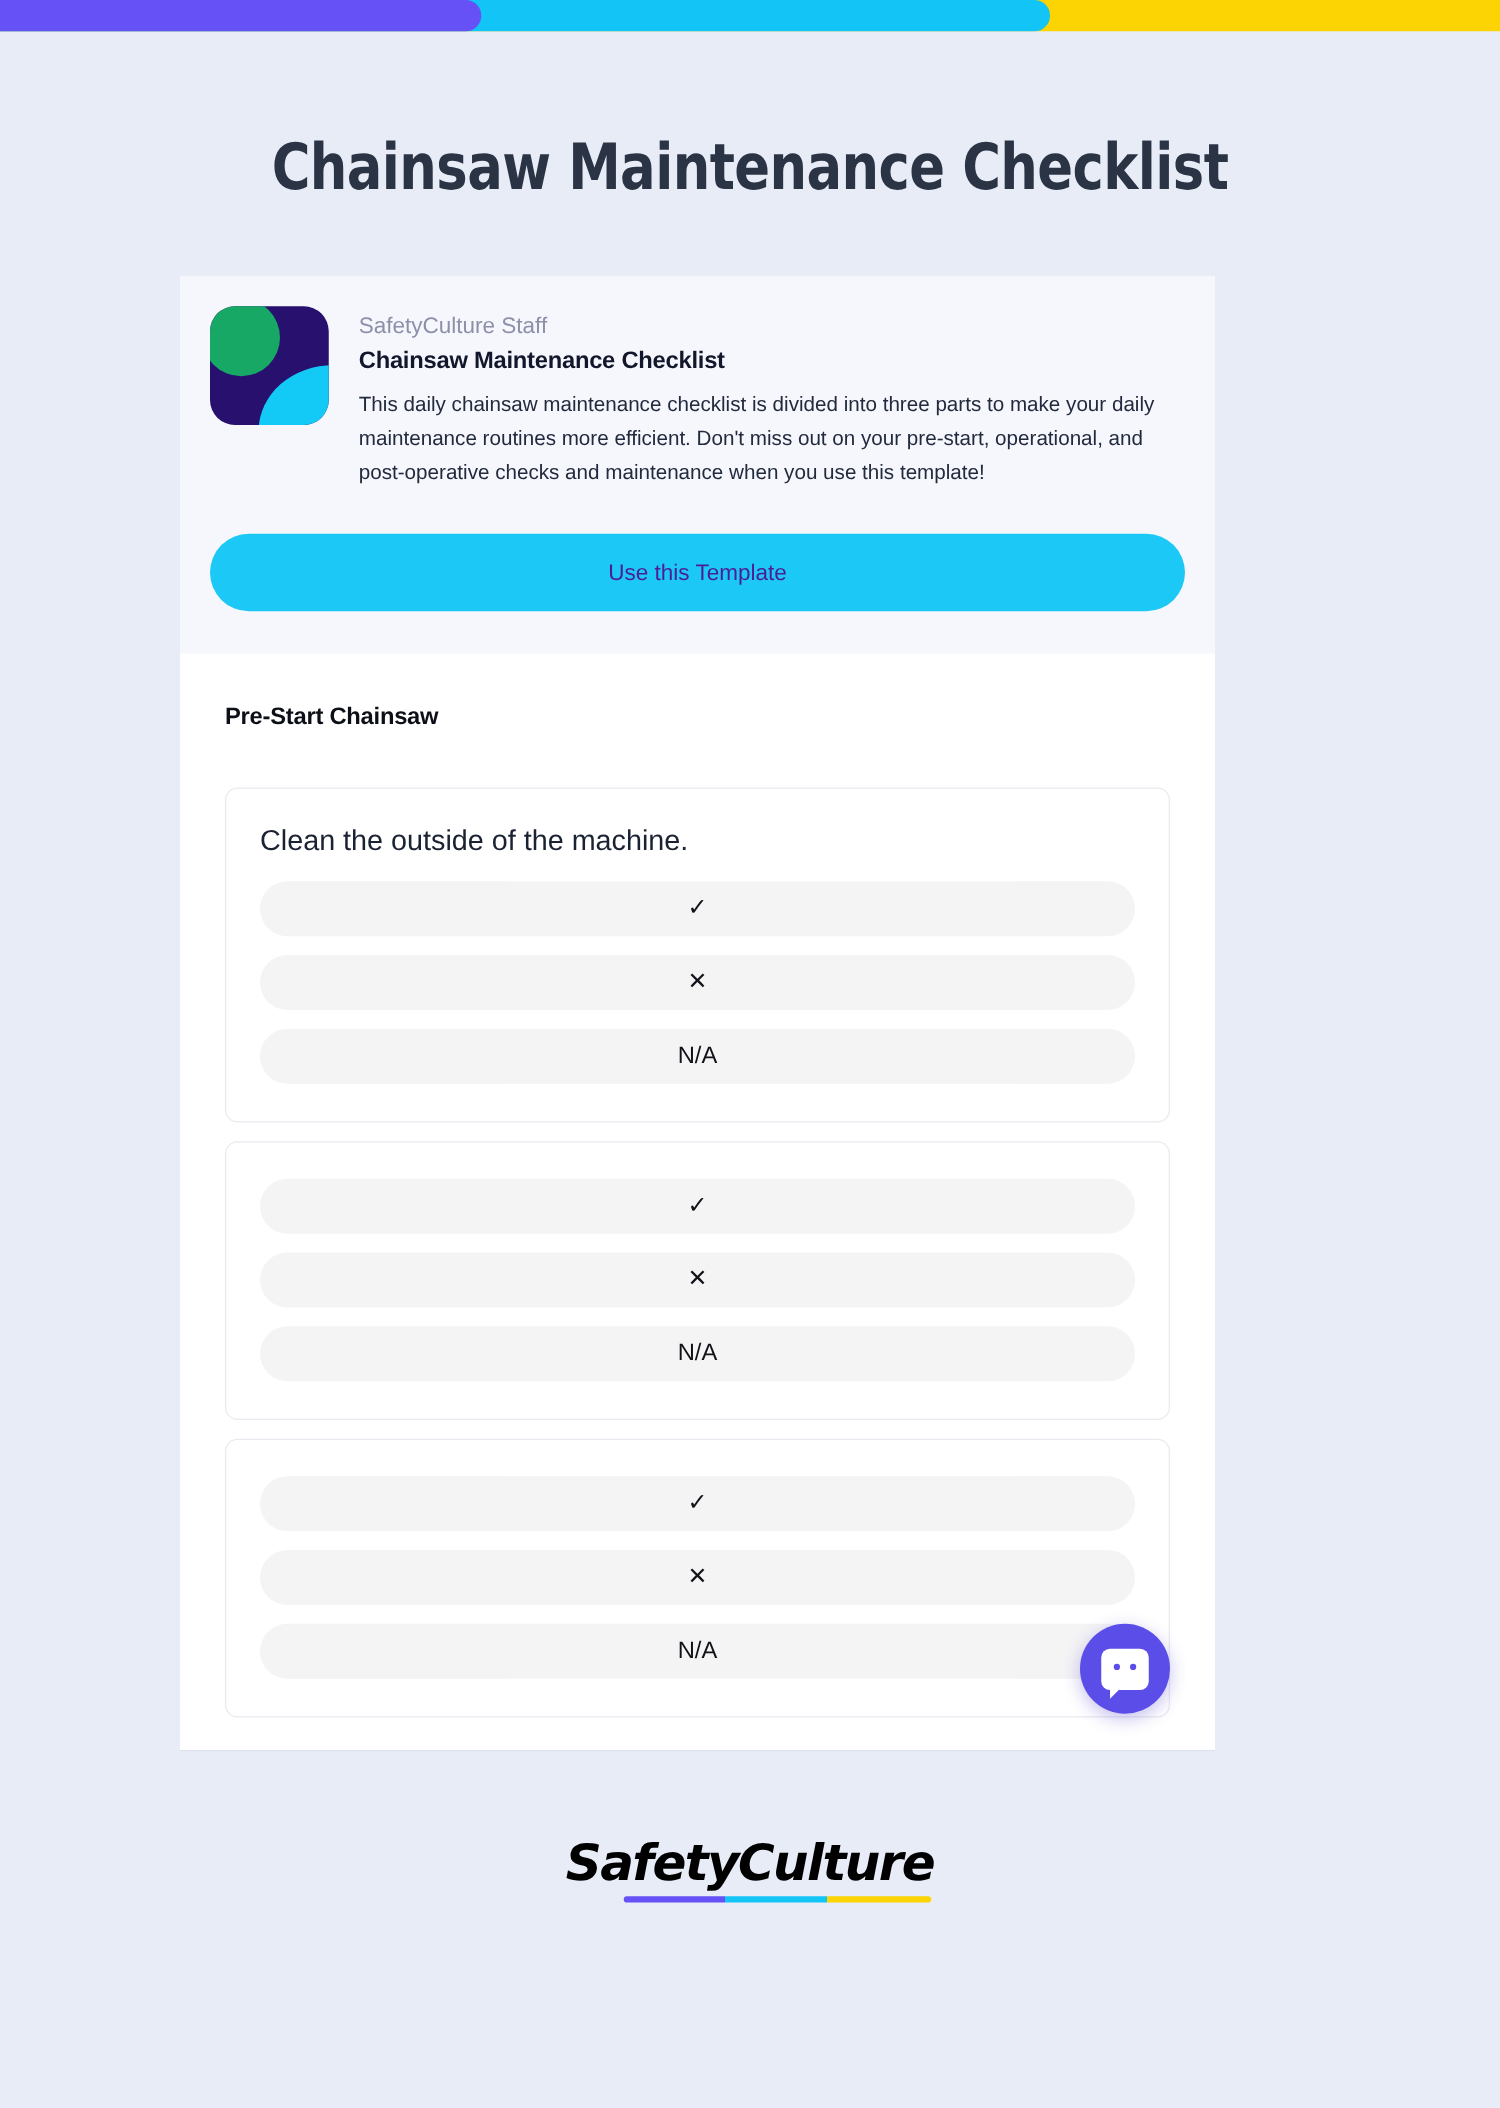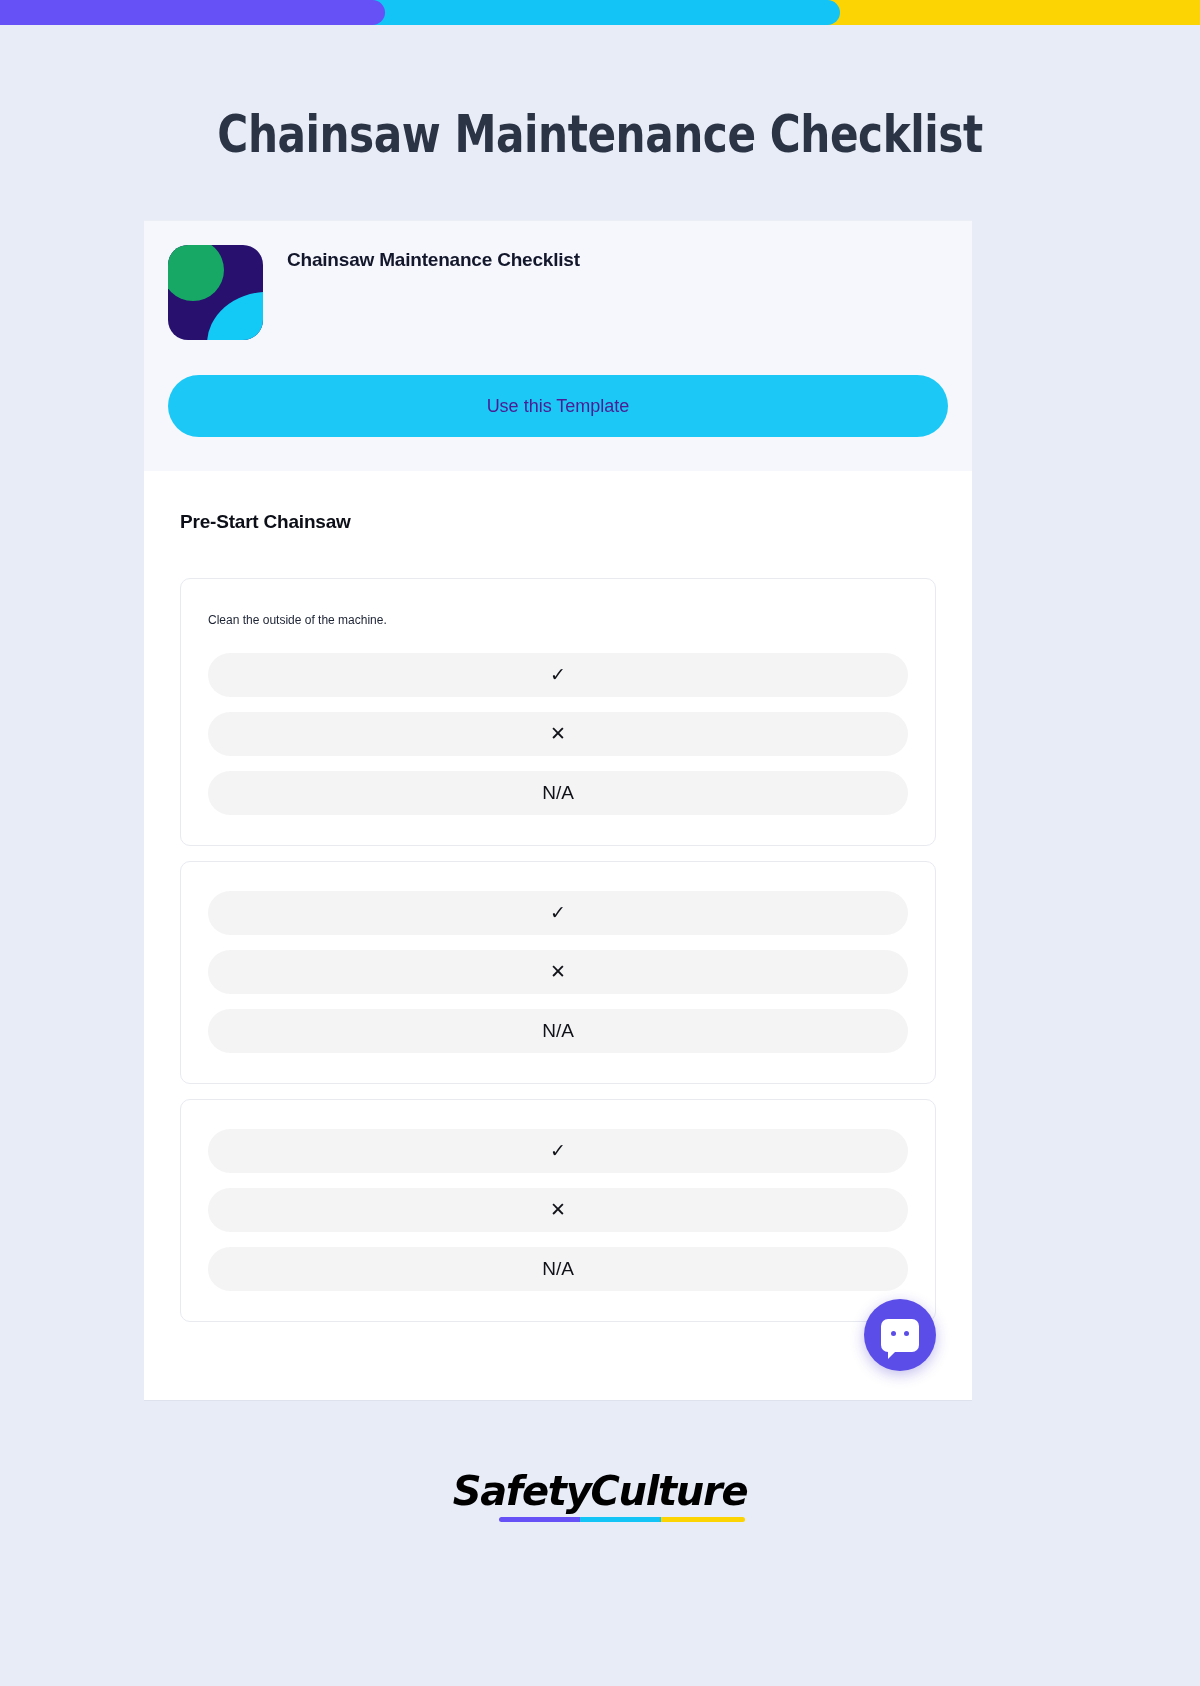--- a/index.html
+++ b/index.html
@@ -176,21 +176,21 @@
   }
 
   .q-card {
     border: 1px solid #e8eaf0;
     border-radius: 10px;
     padding: 29px 27px 30px 27px;
     margin-bottom: 15px;
     background: #ffffff;
   }
   .q-text {
-    font-size: 12px;
+    font-size: 23px;
     line-height: 24px;
     color: #1b2233;
     margin-bottom: 21px;
   }
   .opt {
     height: 44px;
     line-height: 44px;
     background: #f4f4f5;
     border-radius: 22px;
     text-align: center;
@@ -294,21 +294,23 @@
 
     <div class="tpl-head">
       <div class="tpl-row">
 
         <div class="tpl-logo">
           <div class="logo-green"></div>
           <div class="logo-cyan"></div>
         </div>
 
         <div class="tpl-meta">
+          <div class="tpl-author">SafetyCulture Staff</div>
           <div class="tpl-name">Chainsaw Maintenance Checklist</div>
+          <div class="tpl-desc">This daily chainsaw maintenance checklist is divided into three parts to make your daily maintenance routines more efficient. Don't miss out on your pre-start, operational, and post-operative checks and maintenance when you use this template!</div>
         </div>
 
       </div>
 
       <button class="use-btn">Use this Template</button>
     </div>
 
     <div class="section">
       <div class="section-title">Pre-Start Chainsaw</div>
       <div id="questions">

